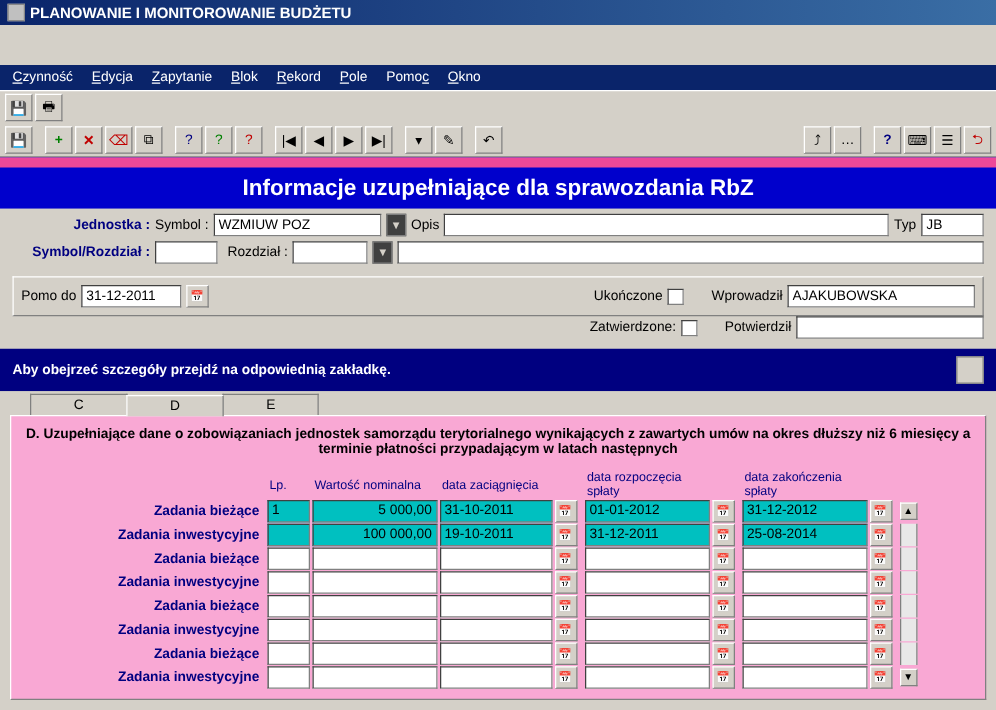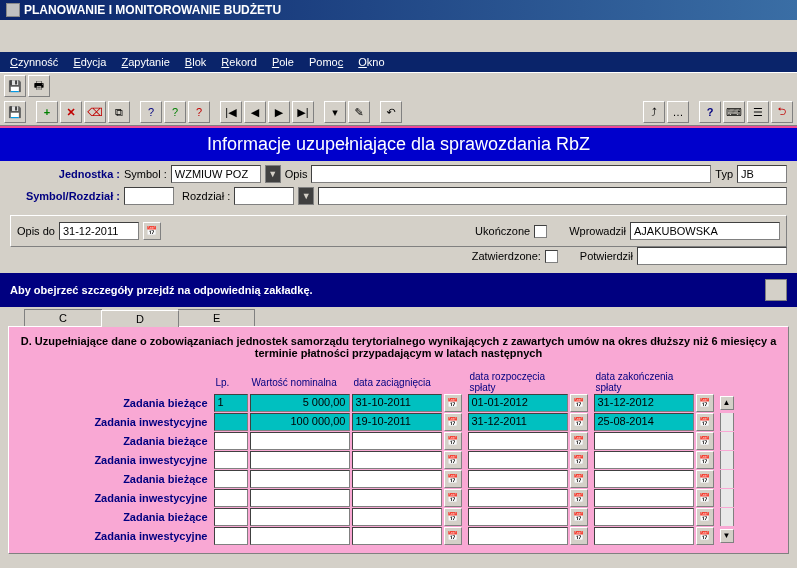--- a/index.html
+++ b/index.html
@@ -9,21 +9,21 @@
   .menu-bar { background: #0a246a; color: #fff; padding: 2px 4px; font-size: 11px; margin-top: 32px; }
   .menu-item { display: inline-block; padding: 2px 6px; cursor: default; }
   .menu-item u { text-decoration: underline; }
   .toolbar-area { background: #d4d0c8; border-top: 1px solid #fff; border-bottom: 1px solid #808080; }
   .tb-row { padding: 2px 4px; display: flex; align-items: center; gap: 2px; }
   .tb-btn { width: 22px; height: 22px; border: 1px solid #808080; border-top-color: #fff; border-left-color: #fff; background: #d4d0c8; display: inline-flex; align-items: center; justify-content: center; cursor: default; font-size: 11px; }
   .tb-btn.red { color: #c00000; }
   .tb-btn.green { color: #008000; }
   .tb-btn.blue { color: #000080; }
   .tb-sep { width: 6px; height: 22px; display: inline-block; }
-  .header-band { background: #0000cc; color: #fff; font-size: 18px; font-weight: normal; text-align: center; padding: 6px 0; border-top: 2px solid #ec4899; }
+  .header-band { background: #0000cc; color: #fff; font-size: 18px; font-weight: bold; text-align: center; padding: 6px 0; border-top: 8px solid #ec4899; }
   .form-area { padding: 4px 10px; background: #d4d0c8; }
   .form-row { display: flex; align-items: center; margin-bottom: 4px; gap: 4px; justify-content: center; }
   .f-label { color: #000080; font-weight: bold; font-size: 11px; text-align: right; white-space: nowrap; }
   .f-input { background: #fff; border: 1px solid #808080; border-top-color: #404040; border-left-color: #404040; height: 18px; padding: 1px 3px; font-size: 11px; }
   .dropdown-btn { width: 16px; height: 18px; background: #404040; border: 1px solid #808080; color: #d4d0c8; display: inline-flex; align-items: center; justify-content: center; font-size: 9px; }
   .cal-btn { width: 18px; height: 18px; background: #d4d0c8; border: 1px solid #808080; border-top-color:#fff; border-left-color:#fff; display: inline-flex; align-items: center; justify-content: center; font-size: 9px; }
   .checkbox { width: 13px; height: 13px; border: 1px solid #808080; border-top-color:#404040; border-left-color:#404040; background: #fff; display: inline-block; vertical-align: middle; }
   .info-band { background: #000080; color: #fff; font-weight: bold; font-size: 11px; padding: 6px 10px; display:flex; align-items:center; }
   .info-band-box { width: 22px; height: 22px; background: #d4d0c8; border:1px solid #808080; margin-left:auto; }
   .tabs-row { display: flex; padding: 2px 10px 0 24px; background:#d4d0c8; }
@@ -102,38 +102,38 @@
 </div>
 
 <div class="header-band">
   <span>Informacje uzupełniające dla sprawozdania RbZ</span>
 </div>
 
 <div class="form-area">
   <div class="form-row">
     <span class="f-label" style="width:110px">Jednostka :</span>
     <span class="f-label" style="font-weight:normal;color:#000">Symbol :</span>
-    <input class="f-input" style="width: 90px;" value="WZMIUW POZ">
+    <input class="f-input" style="width: 134px;" value="WZMIUW POZ">
     <span class="dropdown-btn">▼</span>
     <span class="f-label" style="font-weight:normal;color:#000">Opis</span>
     <input class="f-input" style="flex: 1 1 0%;" value="">
     <span class="f-label" style="font-weight:normal;color:#000">Typ</span>
     <input class="f-input" style="width: 50px;" value="JB">
   </div>
   <div class="form-row">
     <span class="f-label" style="width:110px">Symbol/Rozdział :</span>
     <input class="f-input" style="width: 50px;" value="">
     <span class="f-label" style="font-weight:normal;color:#000;margin-left:4px">Rozdział :</span>
     <input class="f-input" style="width: 60px;" value="">
     <span class="dropdown-btn">▼</span>
     <input class="f-input" style="flex: 1 1 0%;" value="">
   </div>
   <div style="height:6px"></div>
   <div class="form-row" style="border:1px solid #808080; border-top-color:#fff; border-left-color:#fff; padding:6px;">
-    <span class="f-label" style="font-weight:normal;color:#000">Opis do</span>
+    <span class="f-label" style="font-weight:normal;color:#000">Pomo do</span>
     <input class="f-input" style="width: 80px;" value="31-12-2011">
     <span class="cal-btn">📅</span>
     <span style="flex:1"></span>
     <span class="f-label" style="font-weight:normal;color:#000">Ukończone</span>
     <span class="checkbox"></span>
     <span style="width:14px"></span>
     <span class="f-label" style="font-weight:normal;color:#000">Wprowadził</span>
     <input class="f-input" style="width: 150px;" value="AJAKUBOWSKA">
   </div>
   <div class="form-row" style="margin-top:-4px; padding-left:6px;">

